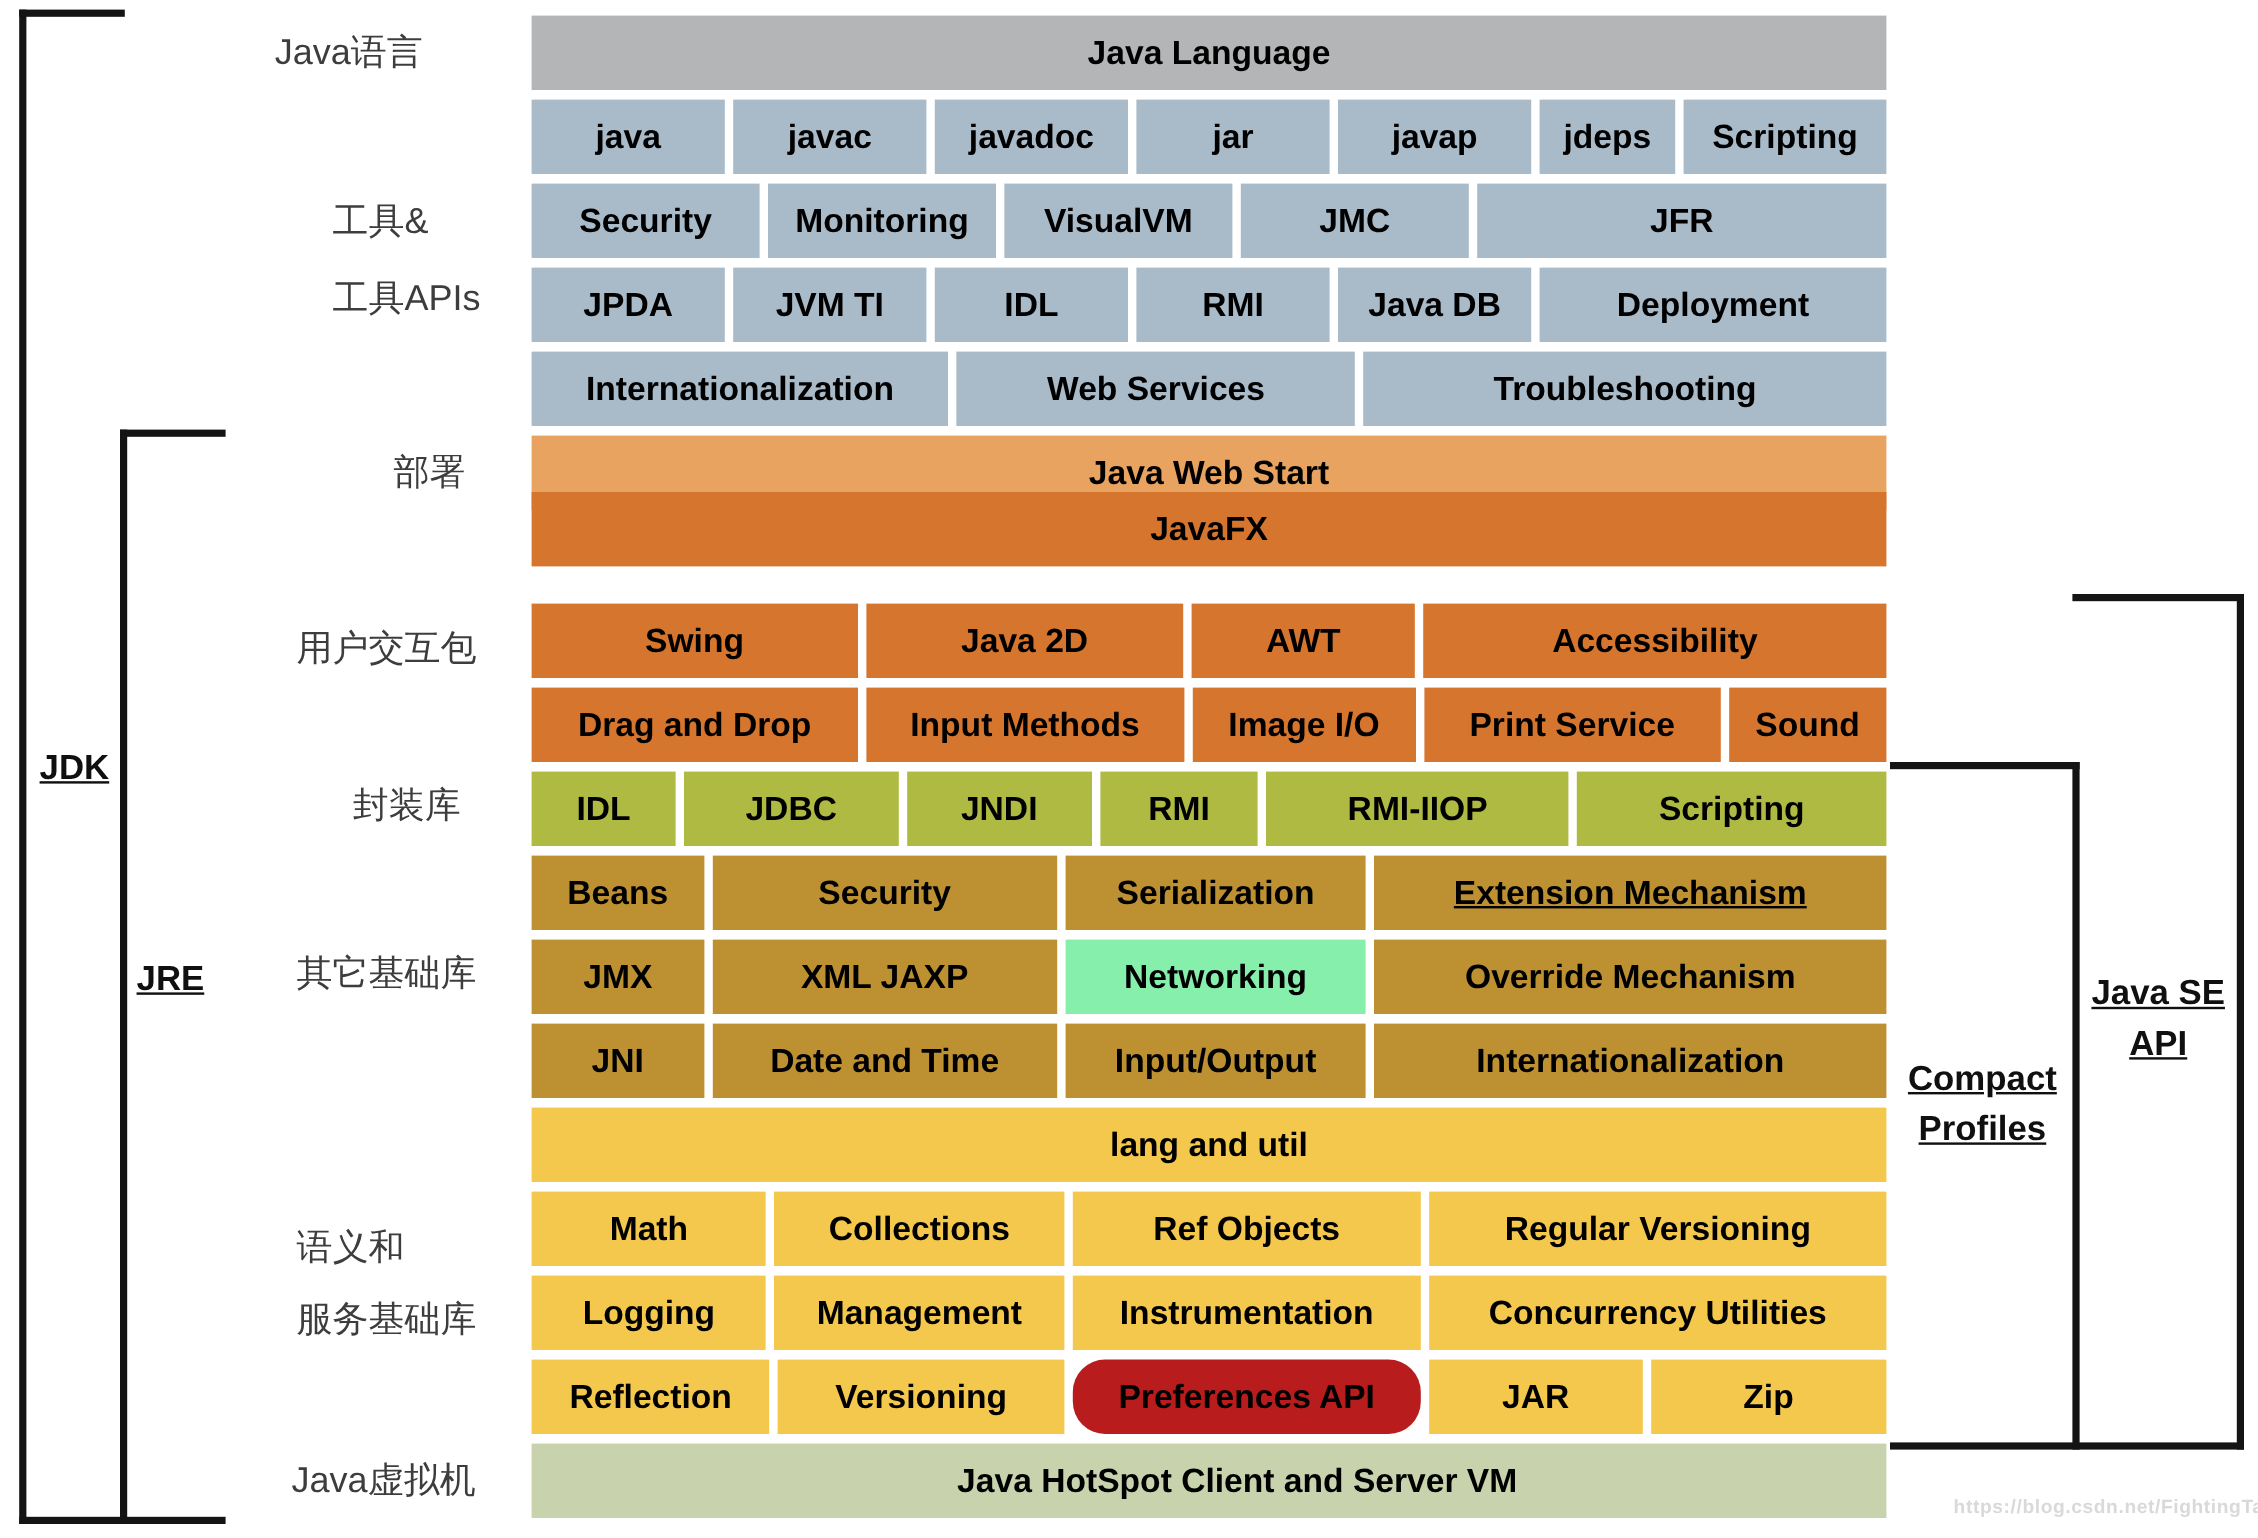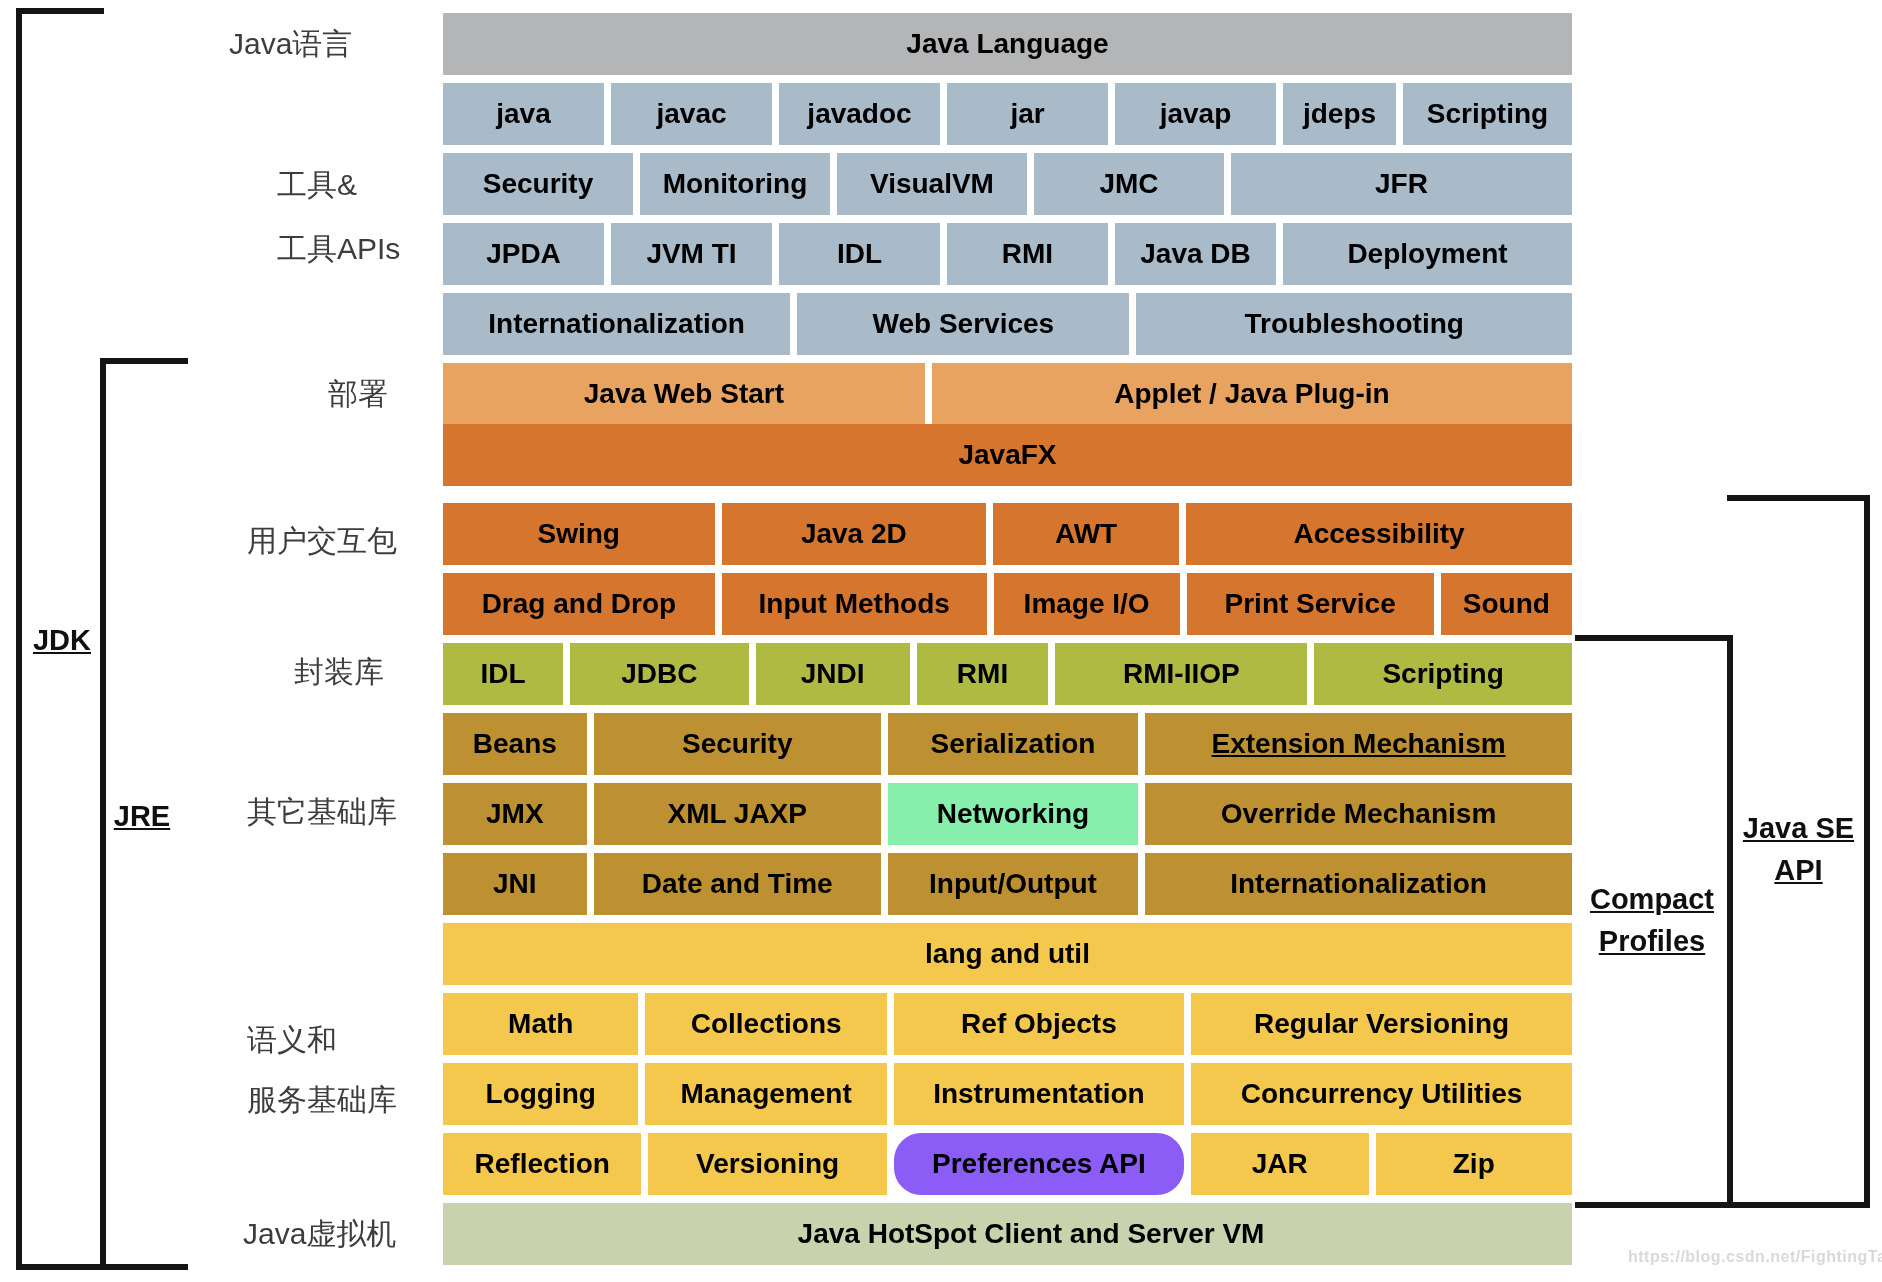--- a/index.html
+++ b/index.html
@@ -92,23 +92,22 @@
         <div class="cell" style="flex-grow: 161; background: rgb(169, 186, 200);">Java DB</div>
         <div class="cell" style="flex-grow: 289; background: rgb(169, 186, 200);">Deployment</div>
       </div>
       <div class="grid-row" style="top: 293px;">
         <div class="cell" style="flex-grow: 346; background: rgb(169, 186, 200);">Internationalization</div>
         <div class="cell" style="flex-grow: 331; background: rgb(169, 186, 200);">Web Services</div>
         <div class="cell" style="flex-grow: 434; background: rgb(169, 186, 200);">Troubleshooting</div>
       </div>
       <div class="grid-row" style="top: 363px;">
         <div class="cell" style="flex-grow: 481; background: rgb(231, 163, 95);">Java Web Start</div>
-        <div class="cell" style="flex-grow: 639; background: rgb(231, 163, 95);">Applet / Java Plug-in</div>
       </div>
-      <div class="grid-row" style="top: 424px; text-align: right;">
+      <div class="grid-row" style="top: 410px; text-align: right;">
         <div class="cell" style="flex-grow: 1129; background: rgb(214, 117, 45);">JavaFX</div>
       </div>
       <div class="grid-row" style="top: 503px;">
         <div class="cell" style="flex-grow: 273; background: rgb(214, 117, 45);">Swing</div>
         <div class="cell" style="flex-grow: 266; background: rgb(214, 117, 45);">Java 2D</div>
         <div class="cell" style="flex-grow: 187; background: rgb(214, 117, 45);">AWT</div>
         <div class="cell" style="flex-grow: 388; background: rgb(214, 117, 45);">Accessibility</div>
       </div>
       <div class="grid-row" style="top: 573px;">
         <div class="cell" style="flex-grow: 273; background: rgb(214, 117, 45);">Drag and Drop</div>
@@ -154,21 +153,21 @@
       </div>
       <div class="grid-row" style="top: 1063px;">
         <div class="cell" style="flex-grow: 196; background: rgb(244, 199, 77);">Logging</div>
         <div class="cell" style="flex-grow: 242; background: rgb(244, 199, 77);">Management</div>
         <div class="cell" style="flex-grow: 291; background: rgb(244, 199, 77);">Instrumentation</div>
         <div class="cell" style="flex-grow: 382; background: rgb(244, 199, 77);">Concurrency Utilities</div>
       </div>
       <div class="grid-row" style="top: 1133px;">
         <div class="cell" style="flex-grow: 199; background: rgb(244, 199, 77);">Reflection</div>
         <div class="cell" style="flex-grow: 239; background: rgb(244, 199, 77);">Versioning</div>
-        <div class="cell" style="flex-grow: 291; background: #8b5cf6; border-radius: 27px;">Preferences API</div>
+        <div class="cell" style="flex-grow: 291; background: #b91c1c; border-radius: 27px;">Preferences API</div>
         <div class="cell" style="flex-grow: 178; background: rgb(244, 199, 77);">JAR</div>
         <div class="cell" style="flex-grow: 197; background: rgb(244, 199, 77);">Zip</div>
       </div>
       <div class="grid-row" style="top: 1203px;">
         <div class="cell" style="flex-grow: 1129; background: rgb(200, 211, 174); padding-left: 47px;">Java HotSpot Client and Server VM</div>
       </div>
     </div>
 
   <div class="watermark">https://blog.csdn.net/FightingTang</div>
 </div>

